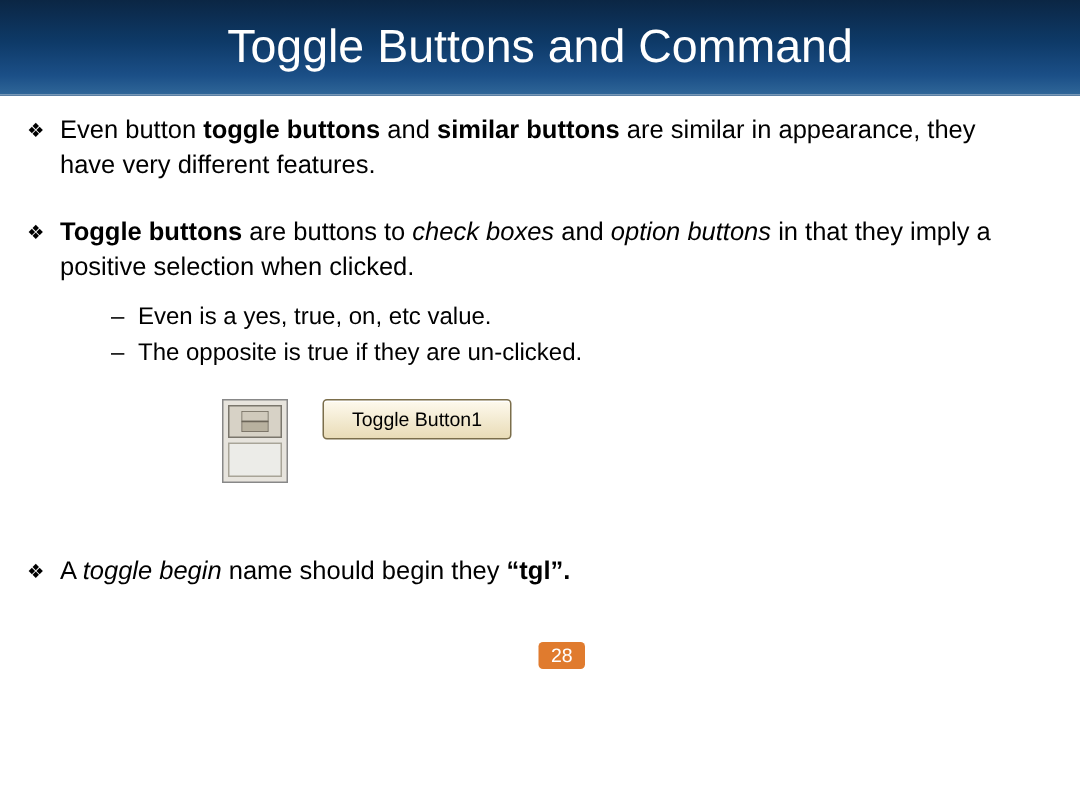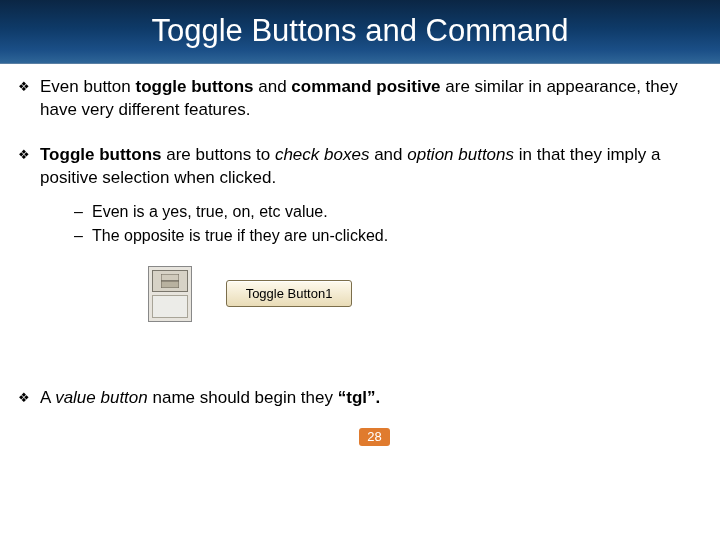--- a/index.html
+++ b/index.html
@@ -66,24 +66,23 @@
   .sub-bullet .dash {
     flex: 0 0 auto;
     width: 18px;
   }
   .sub-bullet .text { flex: 1 1 auto; }
 
   
   .graphic {
     margin-left: 130px;
     margin-top: 4px;
-    margin-bottom: 65px;
+    margin-bottom: 48px;
     display: flex;
-    align-items: center;
-    gap: 34px;
+    gap: 23px;
   }
   .tool-panel {
     width: 44px; height: 56px;
     background: #e7e4dd;
     border: 1px solid #888;
     display: flex;
     flex-direction: column;
     padding: 3px;
     gap: 3px;
   }
@@ -138,21 +137,21 @@
 
   <div class="title-band">
     <div class="slide-title">Toggle Buttons and Command</div>
   </div>
 
   <div class="body">
 
     <div class="bullet">
       <div class="marker">❖</div>
       <div class="text">
-        <span>Even button </span><b>toggle buttons</b><span> and </span><b>command positive</b><span> are similar in appearance, they have very different features.</span>
+        <span>Even button </span><b>toggle buttons</b><span> and </span><b>similar buttons</b><span> are similar in appearance, they have very different features.</span>
       </div>
     </div>
 
     <div class="bullet">
       <div class="marker">❖</div>
       <div class="text">
         <b>Toggle buttons</b><span> are buttons to </span><i>check boxes</i><span> and </span><i>option buttons</i><span> in that they imply a positive selection when clicked.</span>
       </div>
     </div>
 
@@ -178,21 +177,21 @@
         <div class="tool"></div>
       </div>
       <div class="toggle-stack">
         <div class="toggle-btn">Toggle Button1</div>
       </div>
     </div>
 
     <div class="bullet">
       <div class="marker">❖</div>
       <div class="text">
-        <span>A </span><i>value button</i><span> name should begin they </span><b>“tgl”.</b><span></span>
+        <span>A </span><i>toggle begin</i><span> name should begin they </span><b>“tgl”.</b><span></span>
       </div>
     </div>
 
   </div>
 
   <div class="footer">
     <span class="page-pill">28</span>
   </div>
 
 </div>

